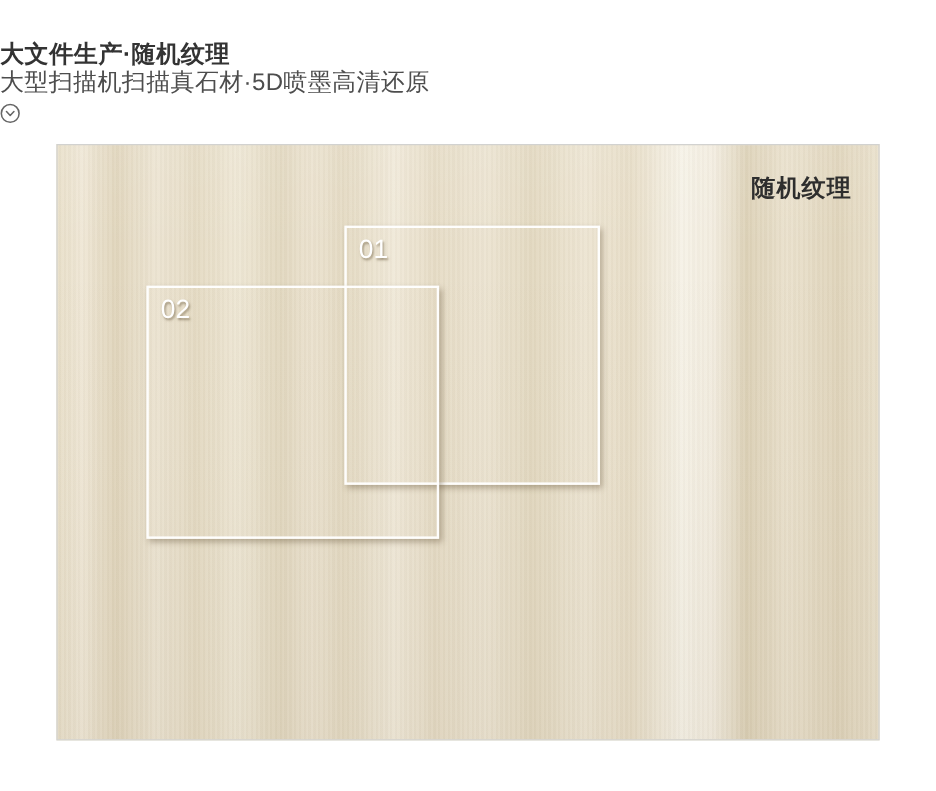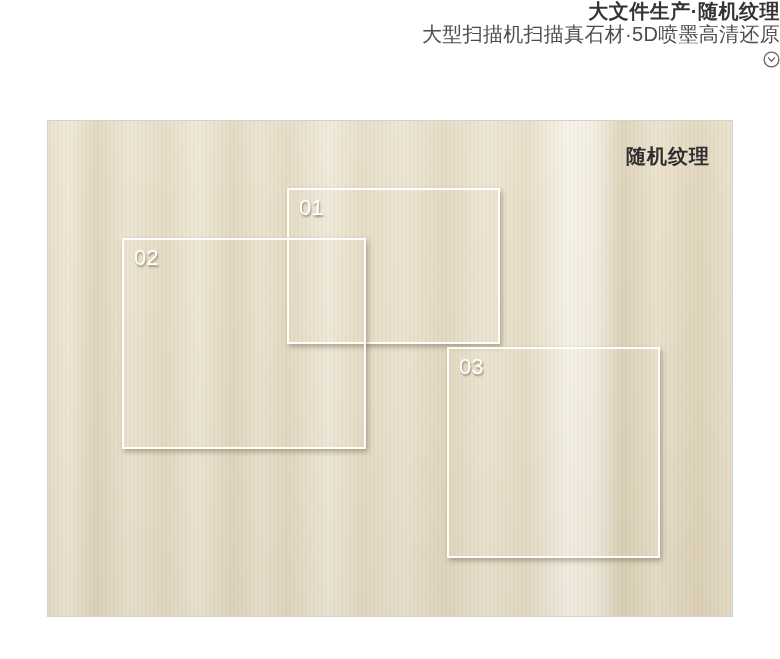--- a/index.html
+++ b/index.html
@@ -11,21 +11,22 @@
     font-family: "Liberation Sans", "DejaVu Sans", sans-serif;
     position: relative;
     overflow: hidden;
   }
 
   
   .header {
     position: absolute;
     top: 0; left: 0;
     width: 780px;
-    text-align: right;
+    text-align: left;
+    padding-top: 35px;
   }
   .title {
     margin: 0;
     font-size: 20px;
     line-height: 22px;
     font-weight: 700;
     color: #333333;
     letter-spacing: 0.5px;
   }
   .subtitle {
@@ -88,21 +89,21 @@
   }
   .region-label {
     position: absolute;
     top: 7px;
     left: 10px;
     font-size: 22px;
     line-height: 22px;
     color: #ffffff;
     text-shadow: 1px 2px 2px rgba(95,78,50,0.55);
   }
-  .region-01 { left: 239px; top: 67px;  width: 213px; height: 156px; }
+  .region-01 { left: 239px; top: 67px;  width: 213px; height: 216px; }
   .region-02 { left: 74px;  top: 117px; width: 244px; height: 211px; }
   .region-03 { left: 399px; top: 226px; width: 213px; height: 211px; }
 </style>
 </head>
 <body>
 
 <div class="header">
   <h1 class="title">大文件生产·随机纹理</h1>
   <p class="subtitle">大型扫描机扫描真石材·5D喷墨高清还原</p>
   <div class="chevron-wrap">
@@ -117,16 +118,13 @@
   <div class="corner-label">随机纹理</div>
 
   <div class="region region-01">
     <span class="region-label">01</span>
   </div>
 
   <div class="region region-02">
     <span class="region-label">02</span>
   </div>
 
-  <div class="region region-03">
-    <span class="region-label">03</span>
-  </div>
 </div>
 
 </body></html>

